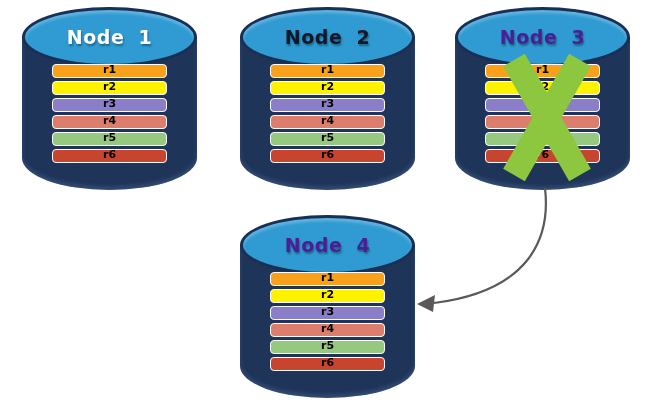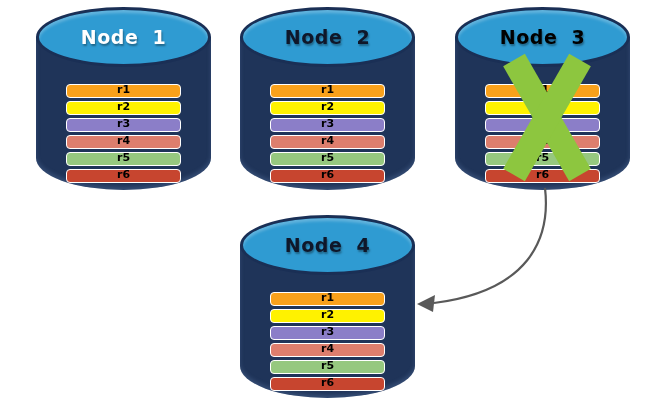--- a/index.html
+++ b/index.html
@@ -43,21 +43,20 @@
     font-size: 19px;
     letter-spacing: 0.5px;
     word-spacing: 7px;
     text-shadow: 1px 2px 2px rgba(0,0,0,0.35);
     white-space: pre;
   }
   .records {
     position: absolute;
     left: 30px; right: 30px;
     top: 57px;
-    margin-top: 20px;
   }
   .record {
     box-sizing: border-box;
     height: 14px;
     margin-bottom: 3px;
     border: 1.5px solid #ffffff;
     border-radius: 4px;
     color: #000000;
     font-weight: bold;
     font-size: 11px;
@@ -74,21 +73,21 @@
     position: absolute;
     left: 0; top: 0;
     pointer-events: none;
   }
 </style>
 </head>
 <body>
 
 <div class="canvas">
 
-  <div class="node" style="left:36px; top:7px">
+  <div class="node" style="left:22px; top:7px">
     <div class="cyl-body" style="background-color: rgb(31, 52, 89);"></div>
     <div class="cyl-top" style="background-color: rgb(47, 155, 210); border-color: rgb(26, 47, 85);">
       <span class="node-title" style="color: rgb(255, 255, 255);">Node 1</span>
     </div>
     <div class="records">
       <div class="record" style="background-color: rgb(249, 161, 27); color: rgb(0, 0, 0); border-color: rgb(255, 255, 255);">r1</div>
       <div class="record" style="background-color: rgb(255, 242, 0); color: rgb(0, 0, 0); border-color: rgb(255, 255, 255);">r2</div>
       <div class="record" style="background-color: rgb(139, 126, 200); color: rgb(0, 0, 0); border-color: rgb(255, 255, 255);">r3</div>
       <div class="record" style="background-color: rgb(221, 126, 109); color: rgb(0, 0, 0); border-color: rgb(255, 255, 255);">r4</div>
       <div class="record" style="background-color: rgb(150, 200, 127); color: rgb(0, 0, 0); border-color: rgb(255, 255, 255);">r5</div>
@@ -107,40 +106,40 @@
       <div class="record" style="background-color: rgb(139, 126, 200); color: rgb(0, 0, 0); border-color: rgb(255, 255, 255);">r3</div>
       <div class="record" style="background-color: rgb(221, 126, 109); color: rgb(0, 0, 0); border-color: rgb(255, 255, 255);">r4</div>
       <div class="record" style="background-color: rgb(150, 200, 127); color: rgb(0, 0, 0); border-color: rgb(255, 255, 255);">r5</div>
       <div class="record" style="background-color: rgb(199, 69, 47); color: rgb(0, 0, 0); border-color: rgb(255, 255, 255);">r6</div>
     </div>
   </div>
 
   <div class="node" style="left:455px; top:7px">
     <div class="cyl-body" style="background-color: rgb(31, 52, 89);"></div>
     <div class="cyl-top" style="background-color: rgb(47, 155, 210); border-color: rgb(26, 47, 85);">
-      <span class="node-title" style="color: #000000;">Node 3</span>
+      <span class="node-title" style="color: #4c1d95;">Node 3</span>
     </div>
     <div class="records">
       <div class="record" style="background-color: rgb(249, 161, 27); color: rgb(0, 0, 0); border-color: rgb(255, 255, 255);">r1</div>
       <div class="record" style="background-color: rgb(255, 242, 0); color: rgb(0, 0, 0); border-color: rgb(255, 255, 255);">r2</div>
       <div class="record" style="background-color: rgb(139, 126, 200); color: rgb(0, 0, 0); border-color: rgb(255, 255, 255);">r3</div>
       <div class="record" style="background-color: rgb(221, 126, 109); color: rgb(0, 0, 0); border-color: rgb(255, 255, 255);">r4</div>
       <div class="record" style="background-color: rgb(150, 200, 127); color: rgb(0, 0, 0); border-color: rgb(255, 255, 255);">r5</div>
       <div class="record" style="background-color: rgb(199, 69, 47); color: rgb(0, 0, 0); border-color: rgb(255, 255, 255);">r6</div>
     </div>
     <svg class="fail-x" width="100" height="131" viewBox="0 0 100 131" aria-hidden="true">
       <line x1="17" y1="8" x2="83" y2="123" stroke="#8DC63F" stroke-width="25" style="stroke: rgb(141, 198, 63);"></line>
       <line x1="83" y1="8" x2="17" y2="123" stroke="#8DC63F" stroke-width="25" style="stroke: rgb(141, 198, 63);"></line>
     </svg>
   </div>
 
   <div class="node" style="left:240px; top:215px">
     <div class="cyl-body" style="background-color: rgb(31, 52, 89);"></div>
     <div class="cyl-top" style="background-color: rgb(47, 155, 210); border-color: rgb(26, 47, 85);">
-      <span class="node-title" style="color: #0f172a;">Node 4</span>
+      <span class="node-title" style="color: #4c1d95;">Node 4</span>
     </div>
     <div class="records">
       <div class="record" style="background-color: rgb(249, 161, 27); color: rgb(0, 0, 0); border-color: rgb(255, 255, 255);">r1</div>
       <div class="record" style="background-color: rgb(255, 242, 0); color: rgb(0, 0, 0); border-color: rgb(255, 255, 255);">r2</div>
       <div class="record" style="background-color: rgb(139, 126, 200); color: rgb(0, 0, 0); border-color: rgb(255, 255, 255);">r3</div>
       <div class="record" style="background-color: rgb(221, 126, 109); color: rgb(0, 0, 0); border-color: rgb(255, 255, 255);">r4</div>
       <div class="record" style="background-color: rgb(150, 200, 127); color: rgb(0, 0, 0); border-color: rgb(255, 255, 255);">r5</div>
       <div class="record" style="background-color: rgb(199, 69, 47); color: rgb(0, 0, 0); border-color: rgb(255, 255, 255);">r6</div>
     </div>
   </div>

